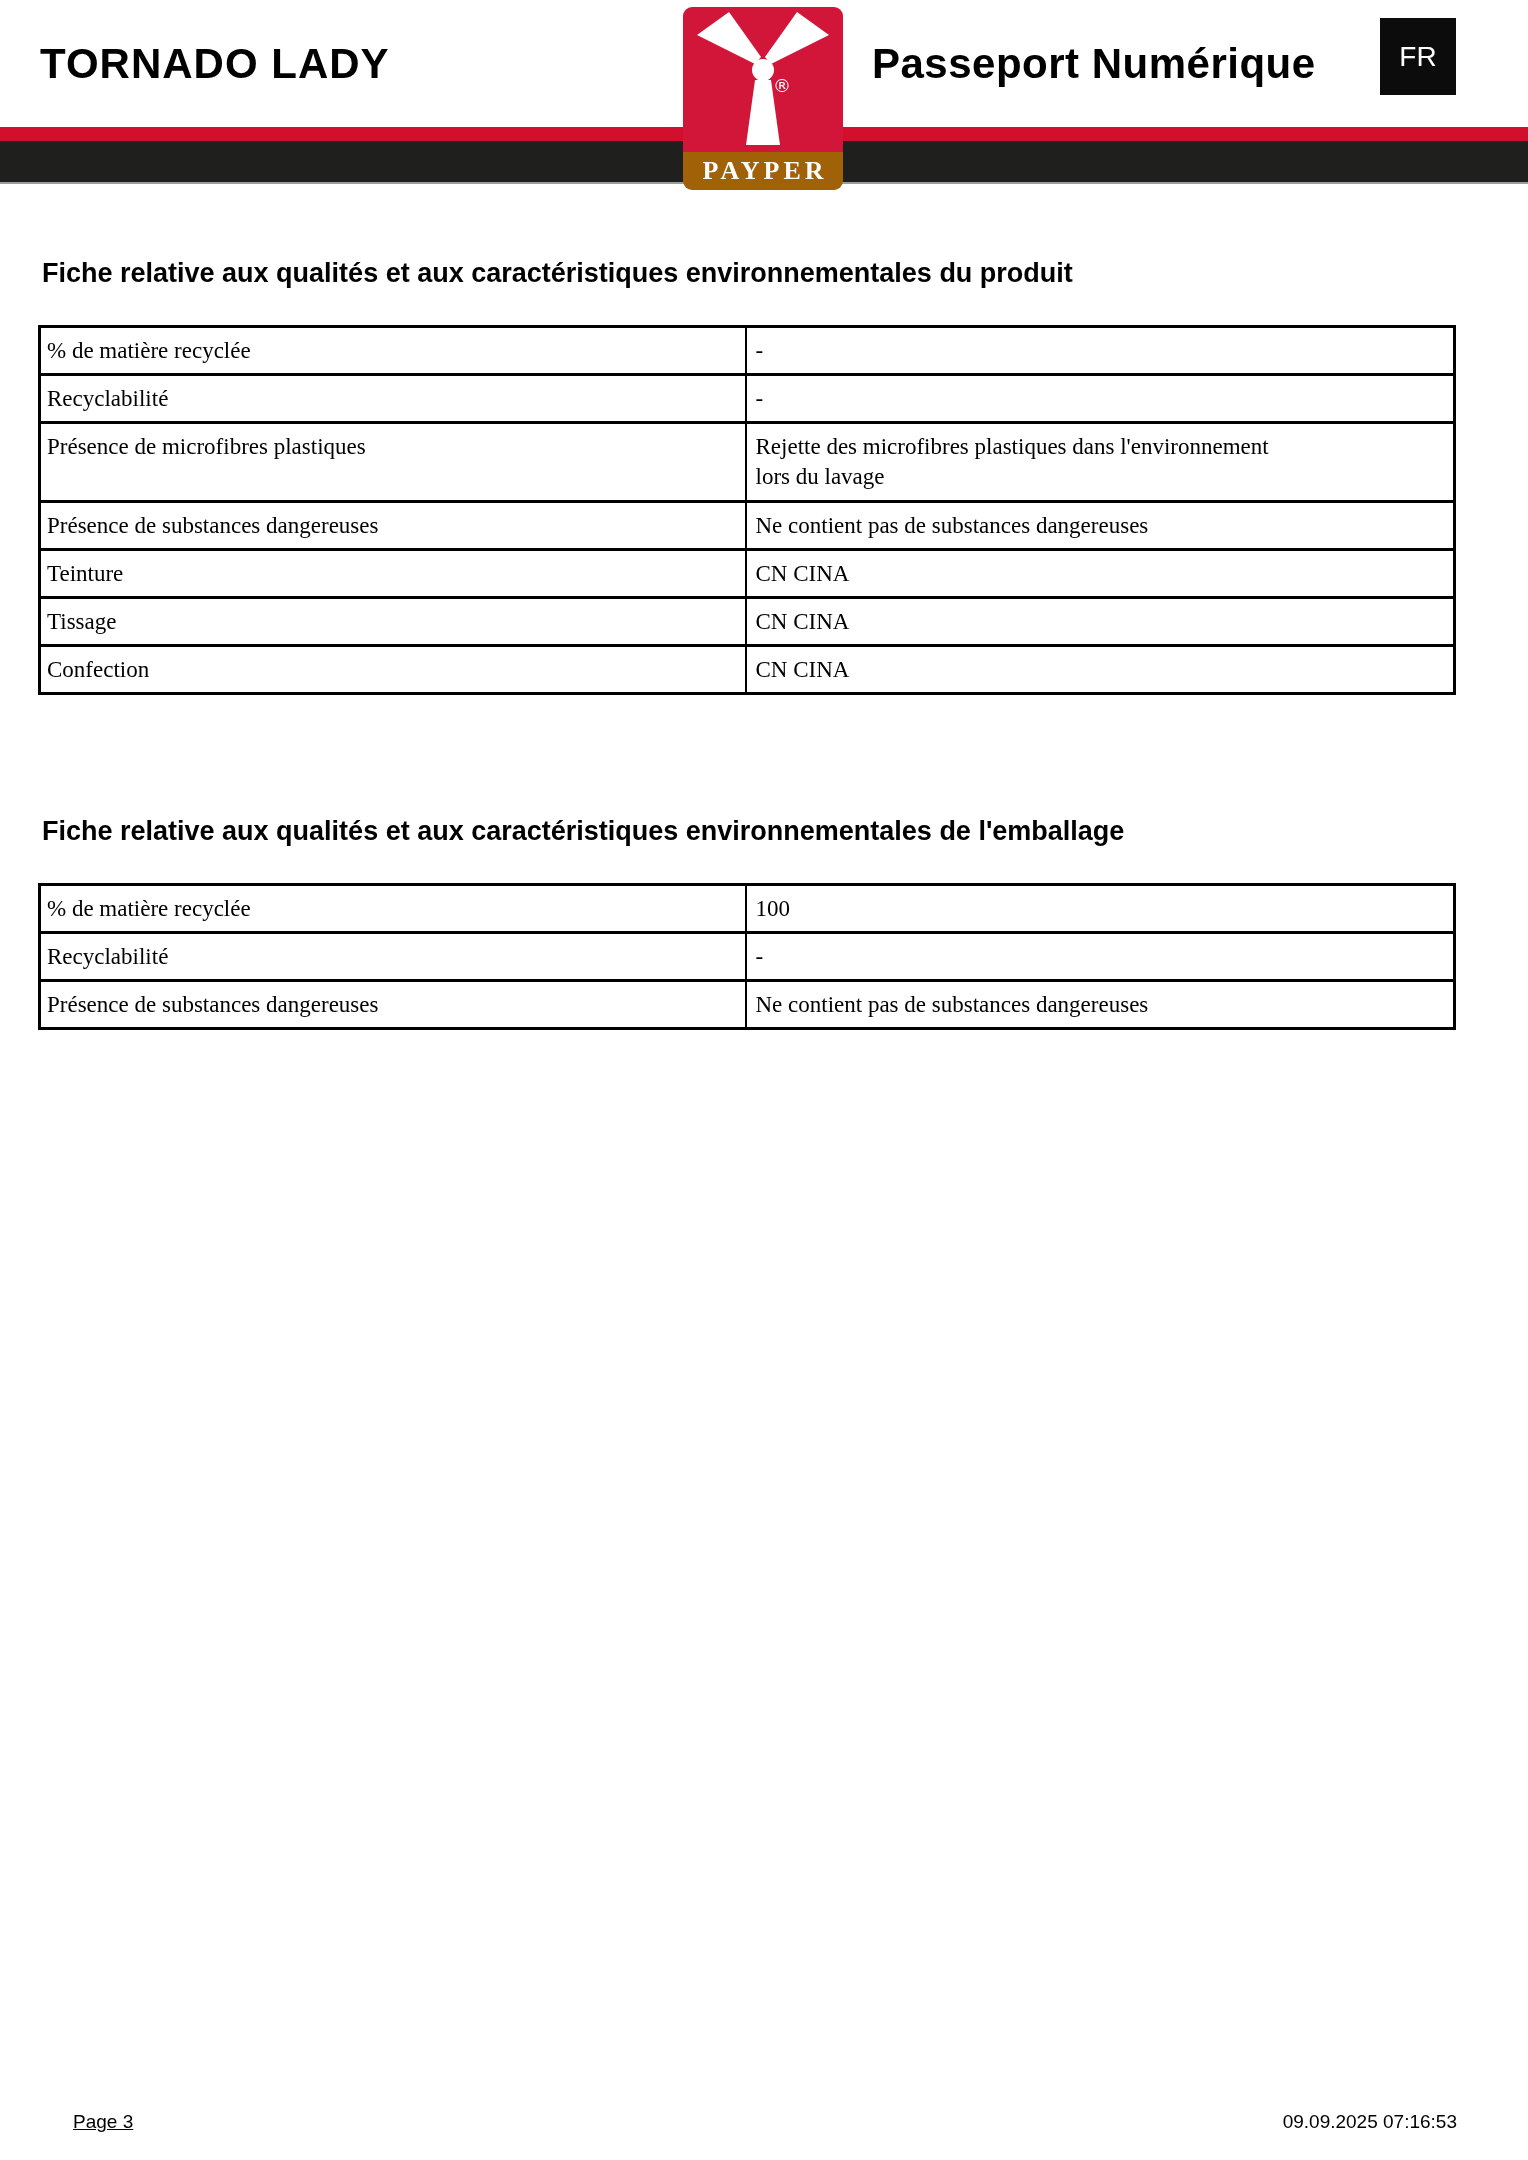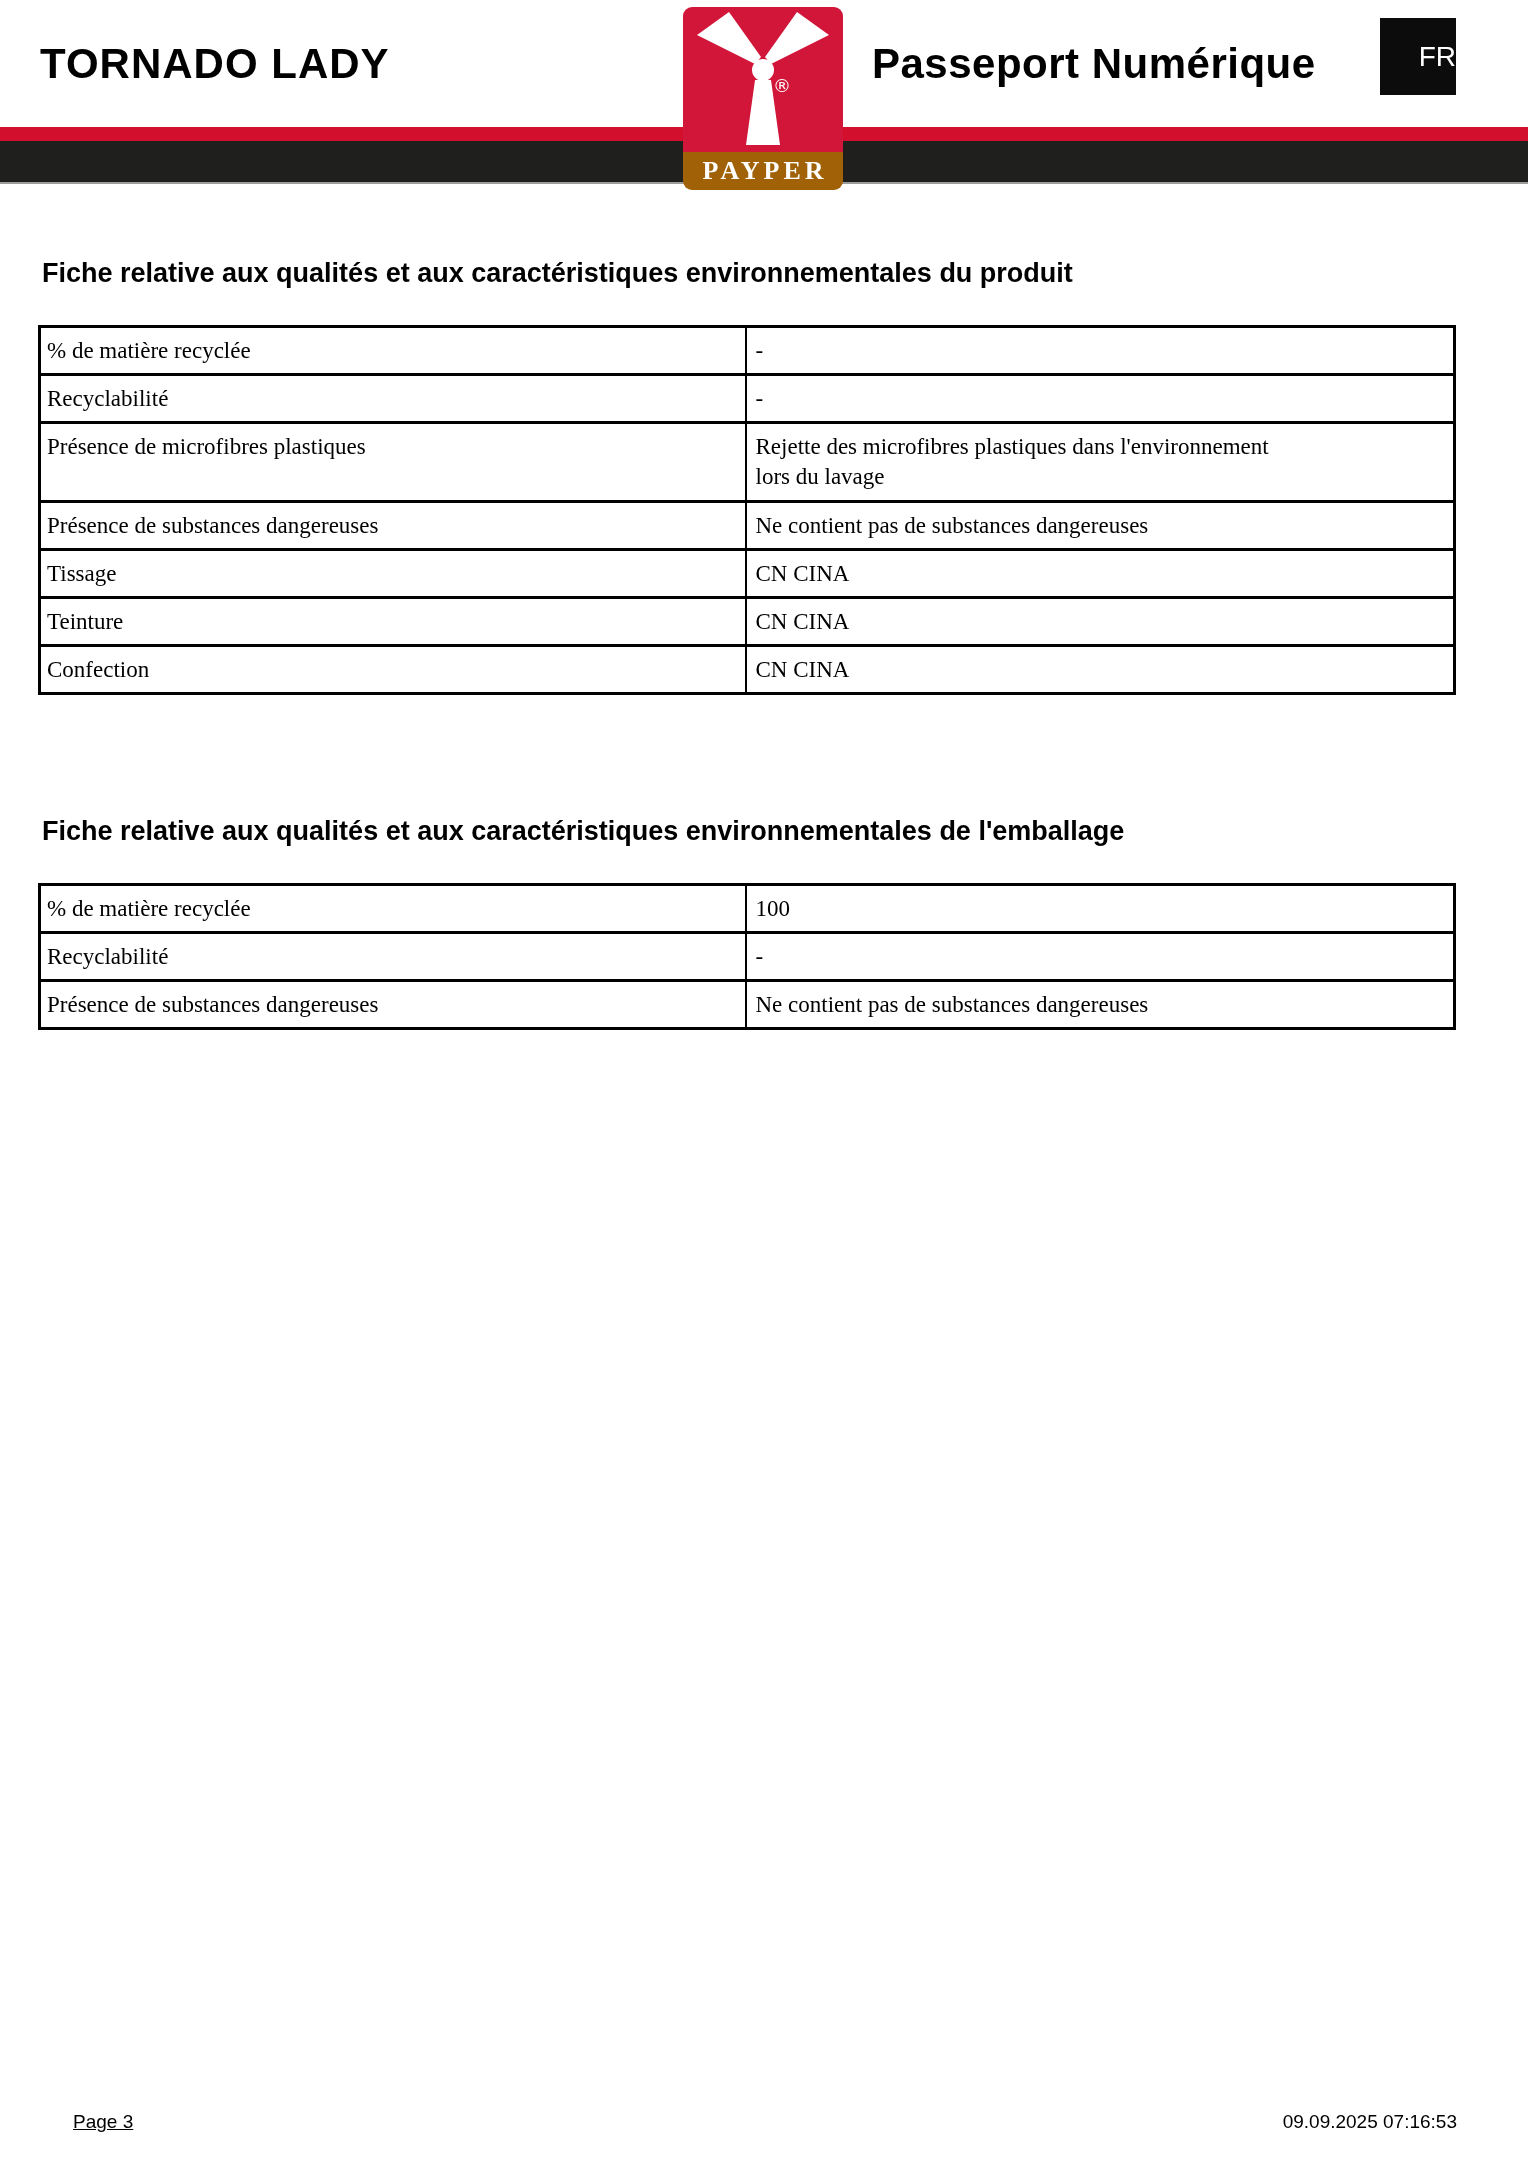--- a/index.html
+++ b/index.html
@@ -21,21 +21,21 @@
   }
   .doc-title{
     position:absolute; left:872px; top:42px;
     font-size:42px; font-weight:bold; letter-spacing:0.5px;
     line-height:44px; white-space:nowrap;
   }
   .lang-badge{
     position:absolute; left:1380px; top:18px;
     width:76px; height:77px; background:#0c0c0c;
     color:#ffffff; font-size:28px;
-    display:flex; align-items:center; justify-content:flex-end;
+    display:flex; align-items:center; justify-content:center;
   }
   .stripe-red{
     position:absolute; left:0; top:127px;
     width:100%; height:14px; background:#d20f2d;
   }
   .stripe-black{
     position:absolute; left:0; top:141px;
     width:100%; height:41px; background:#1f1f1e;
     border-bottom:2px solid #9c9c9c;
   }
@@ -147,25 +147,25 @@
       <tr class="r-double">
         <td class="lbl">Présence de microfibres plastiques</td>
         <td class="val">Rejette des microfibres plastiques dans l'environnement
 lors du lavage</td>
       </tr>
       <tr class="r-single">
         <td class="lbl">Présence de substances dangereuses</td>
         <td class="val">Ne contient pas de substances dangereuses</td>
       </tr>
       <tr class="r-single">
-        <td class="lbl">Tissage</td>
+        <td class="lbl">Teinture</td>
         <td class="val">CN CINA</td>
       </tr>
       <tr class="r-single">
-        <td class="lbl">Teinture</td>
+        <td class="lbl">Tissage</td>
         <td class="val">CN CINA</td>
       </tr>
       <tr class="r-single">
         <td class="lbl">Confection</td>
         <td class="val">CN CINA</td>
       </tr>
     </tbody>
   </table>
 
   <div class="section-title title-2">Fiche relative aux qualités et aux caractéristiques environnementales de l'emballage</div>

